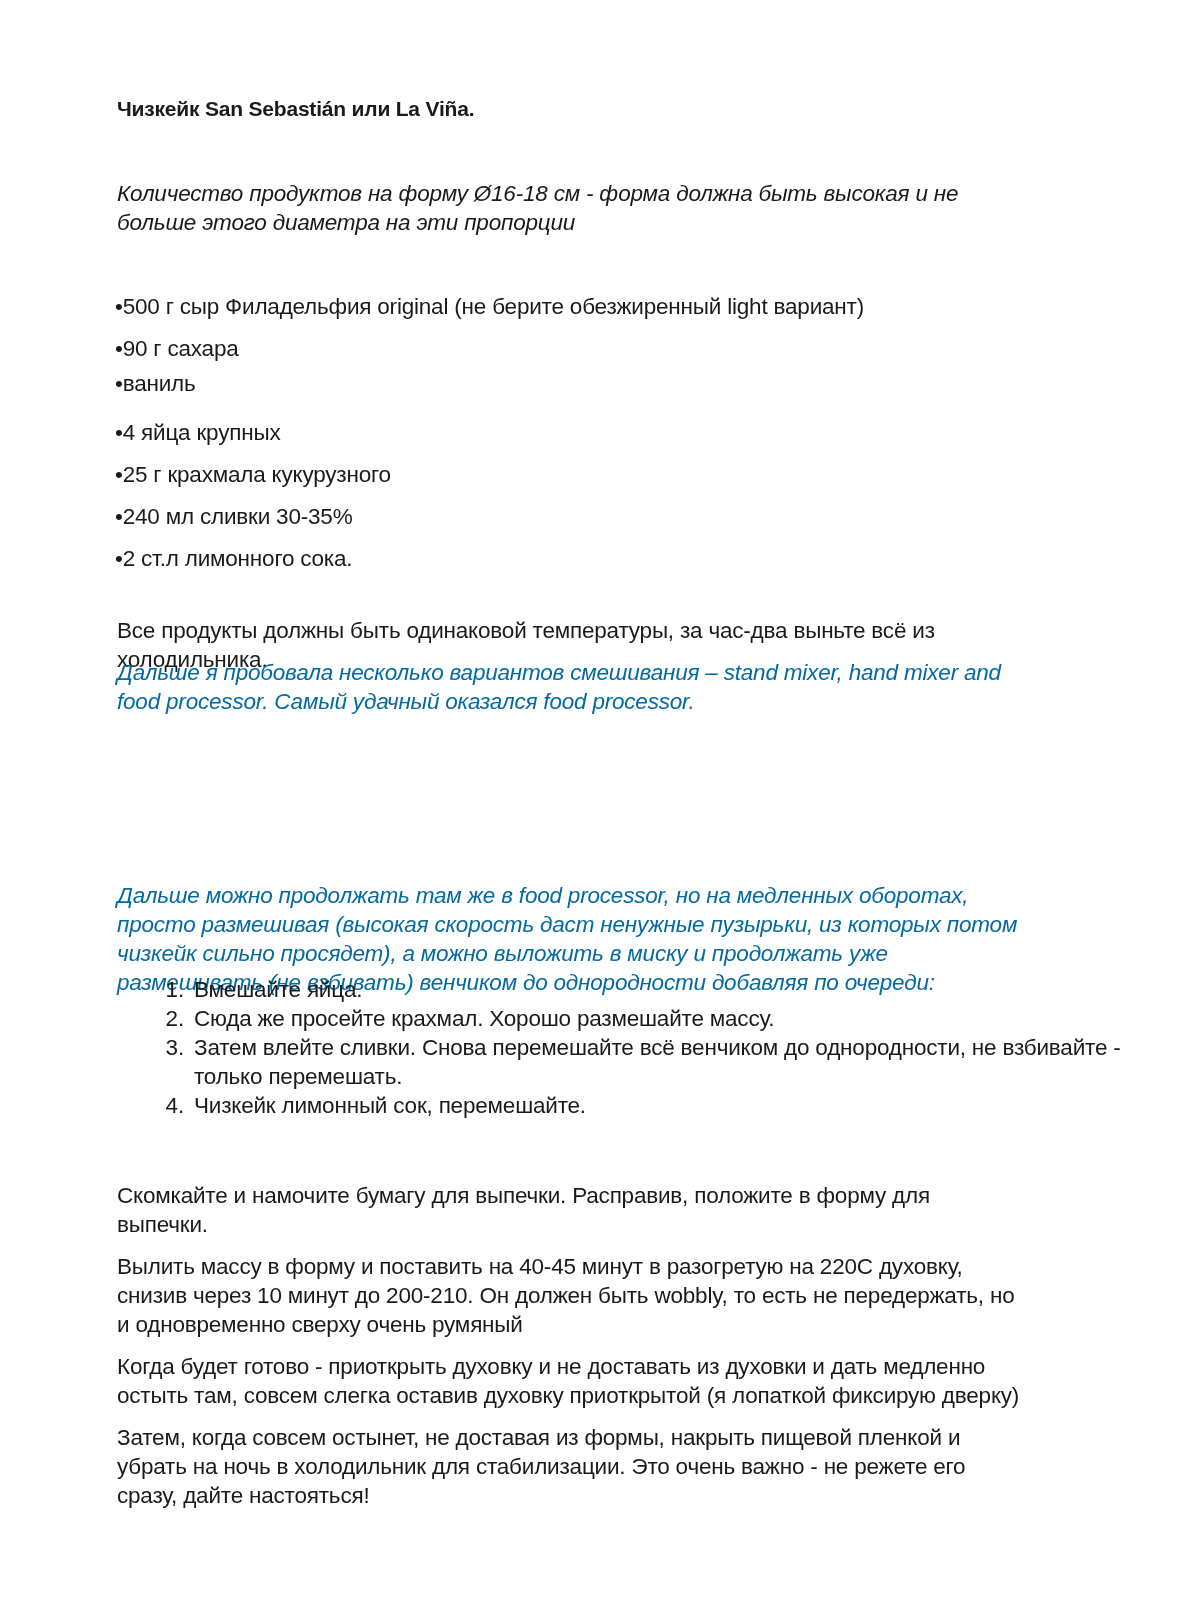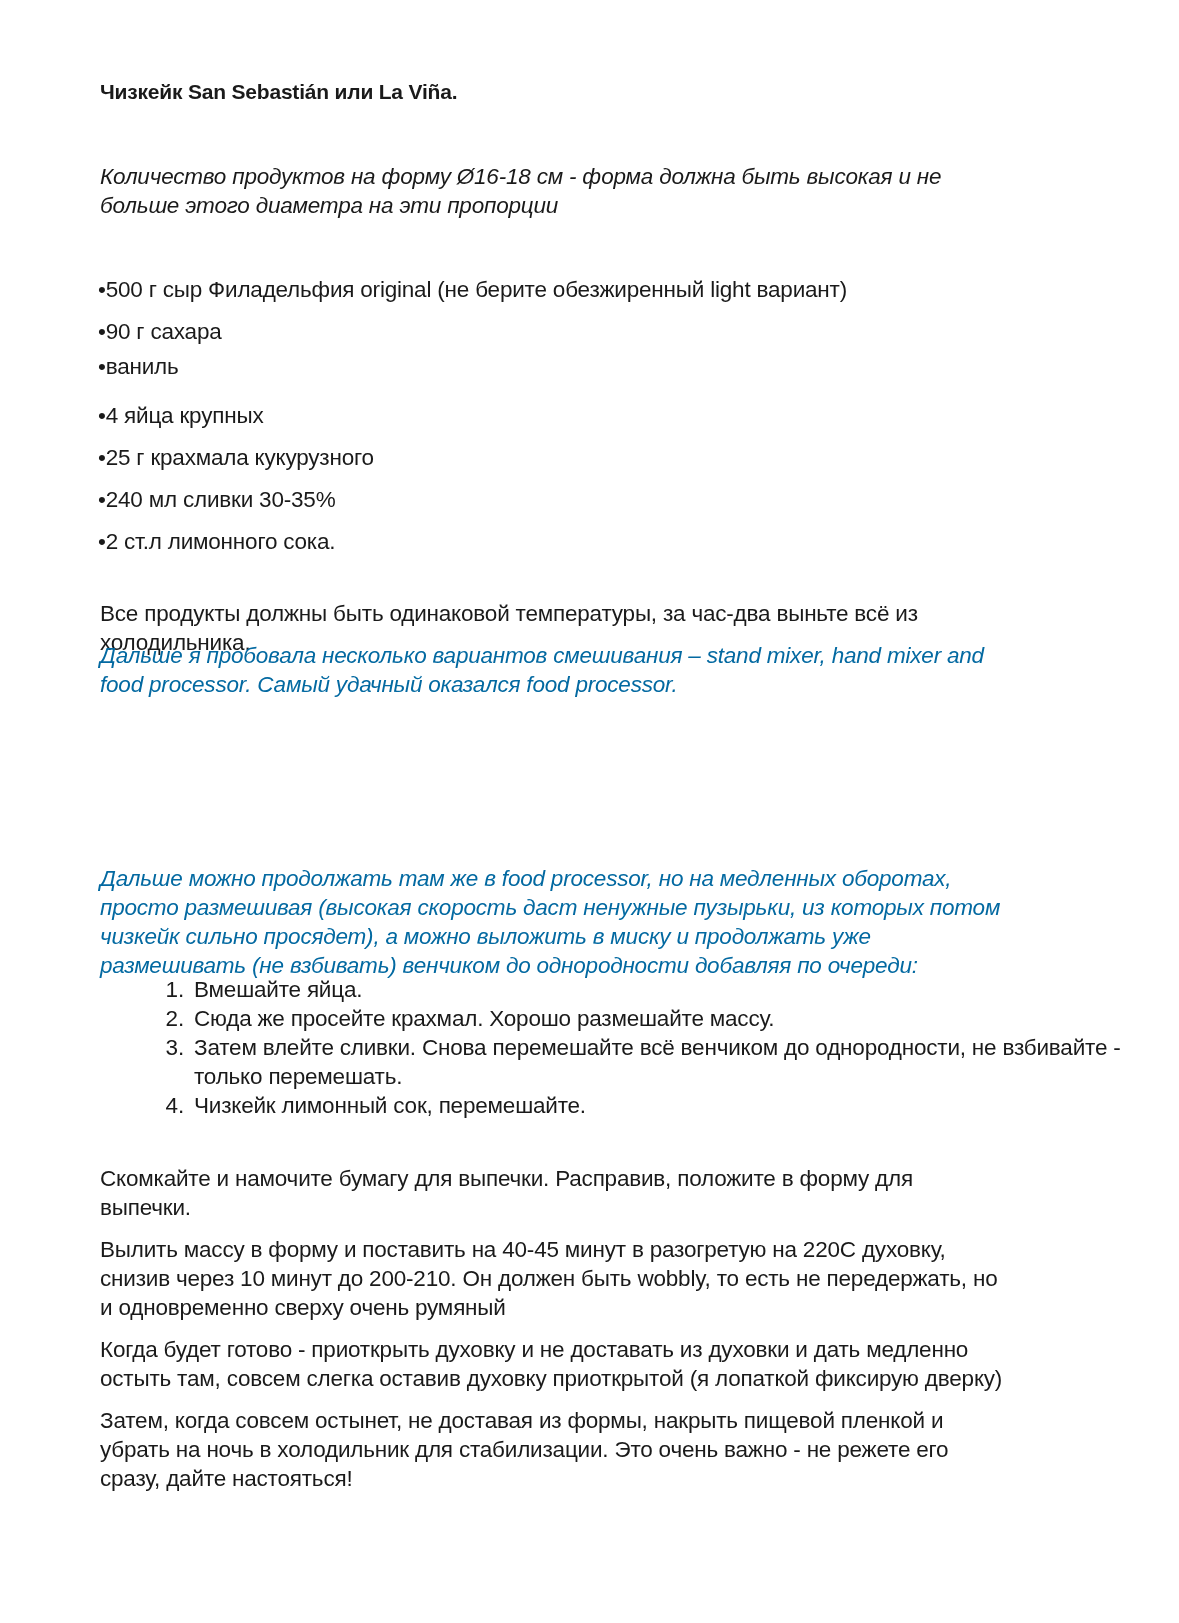--- a/index.html
+++ b/index.html
@@ -21,21 +21,21 @@
       width: 1179px;
       height: 1623px;
     }
     .blk {
       position: absolute;
       left: 100px;
       font-size: 22.5px;
       line-height: 29px;
       letter-spacing: -0.2px;
       white-space: pre-line;
-      margin: 0;
+      margin: 17px;
     }
     .title {
       top: 78px;
       font-weight: bold;
       font-size: 21px;
       line-height: 28px;
     }
     .intro {
       top: 162px;
       font-style: italic;

